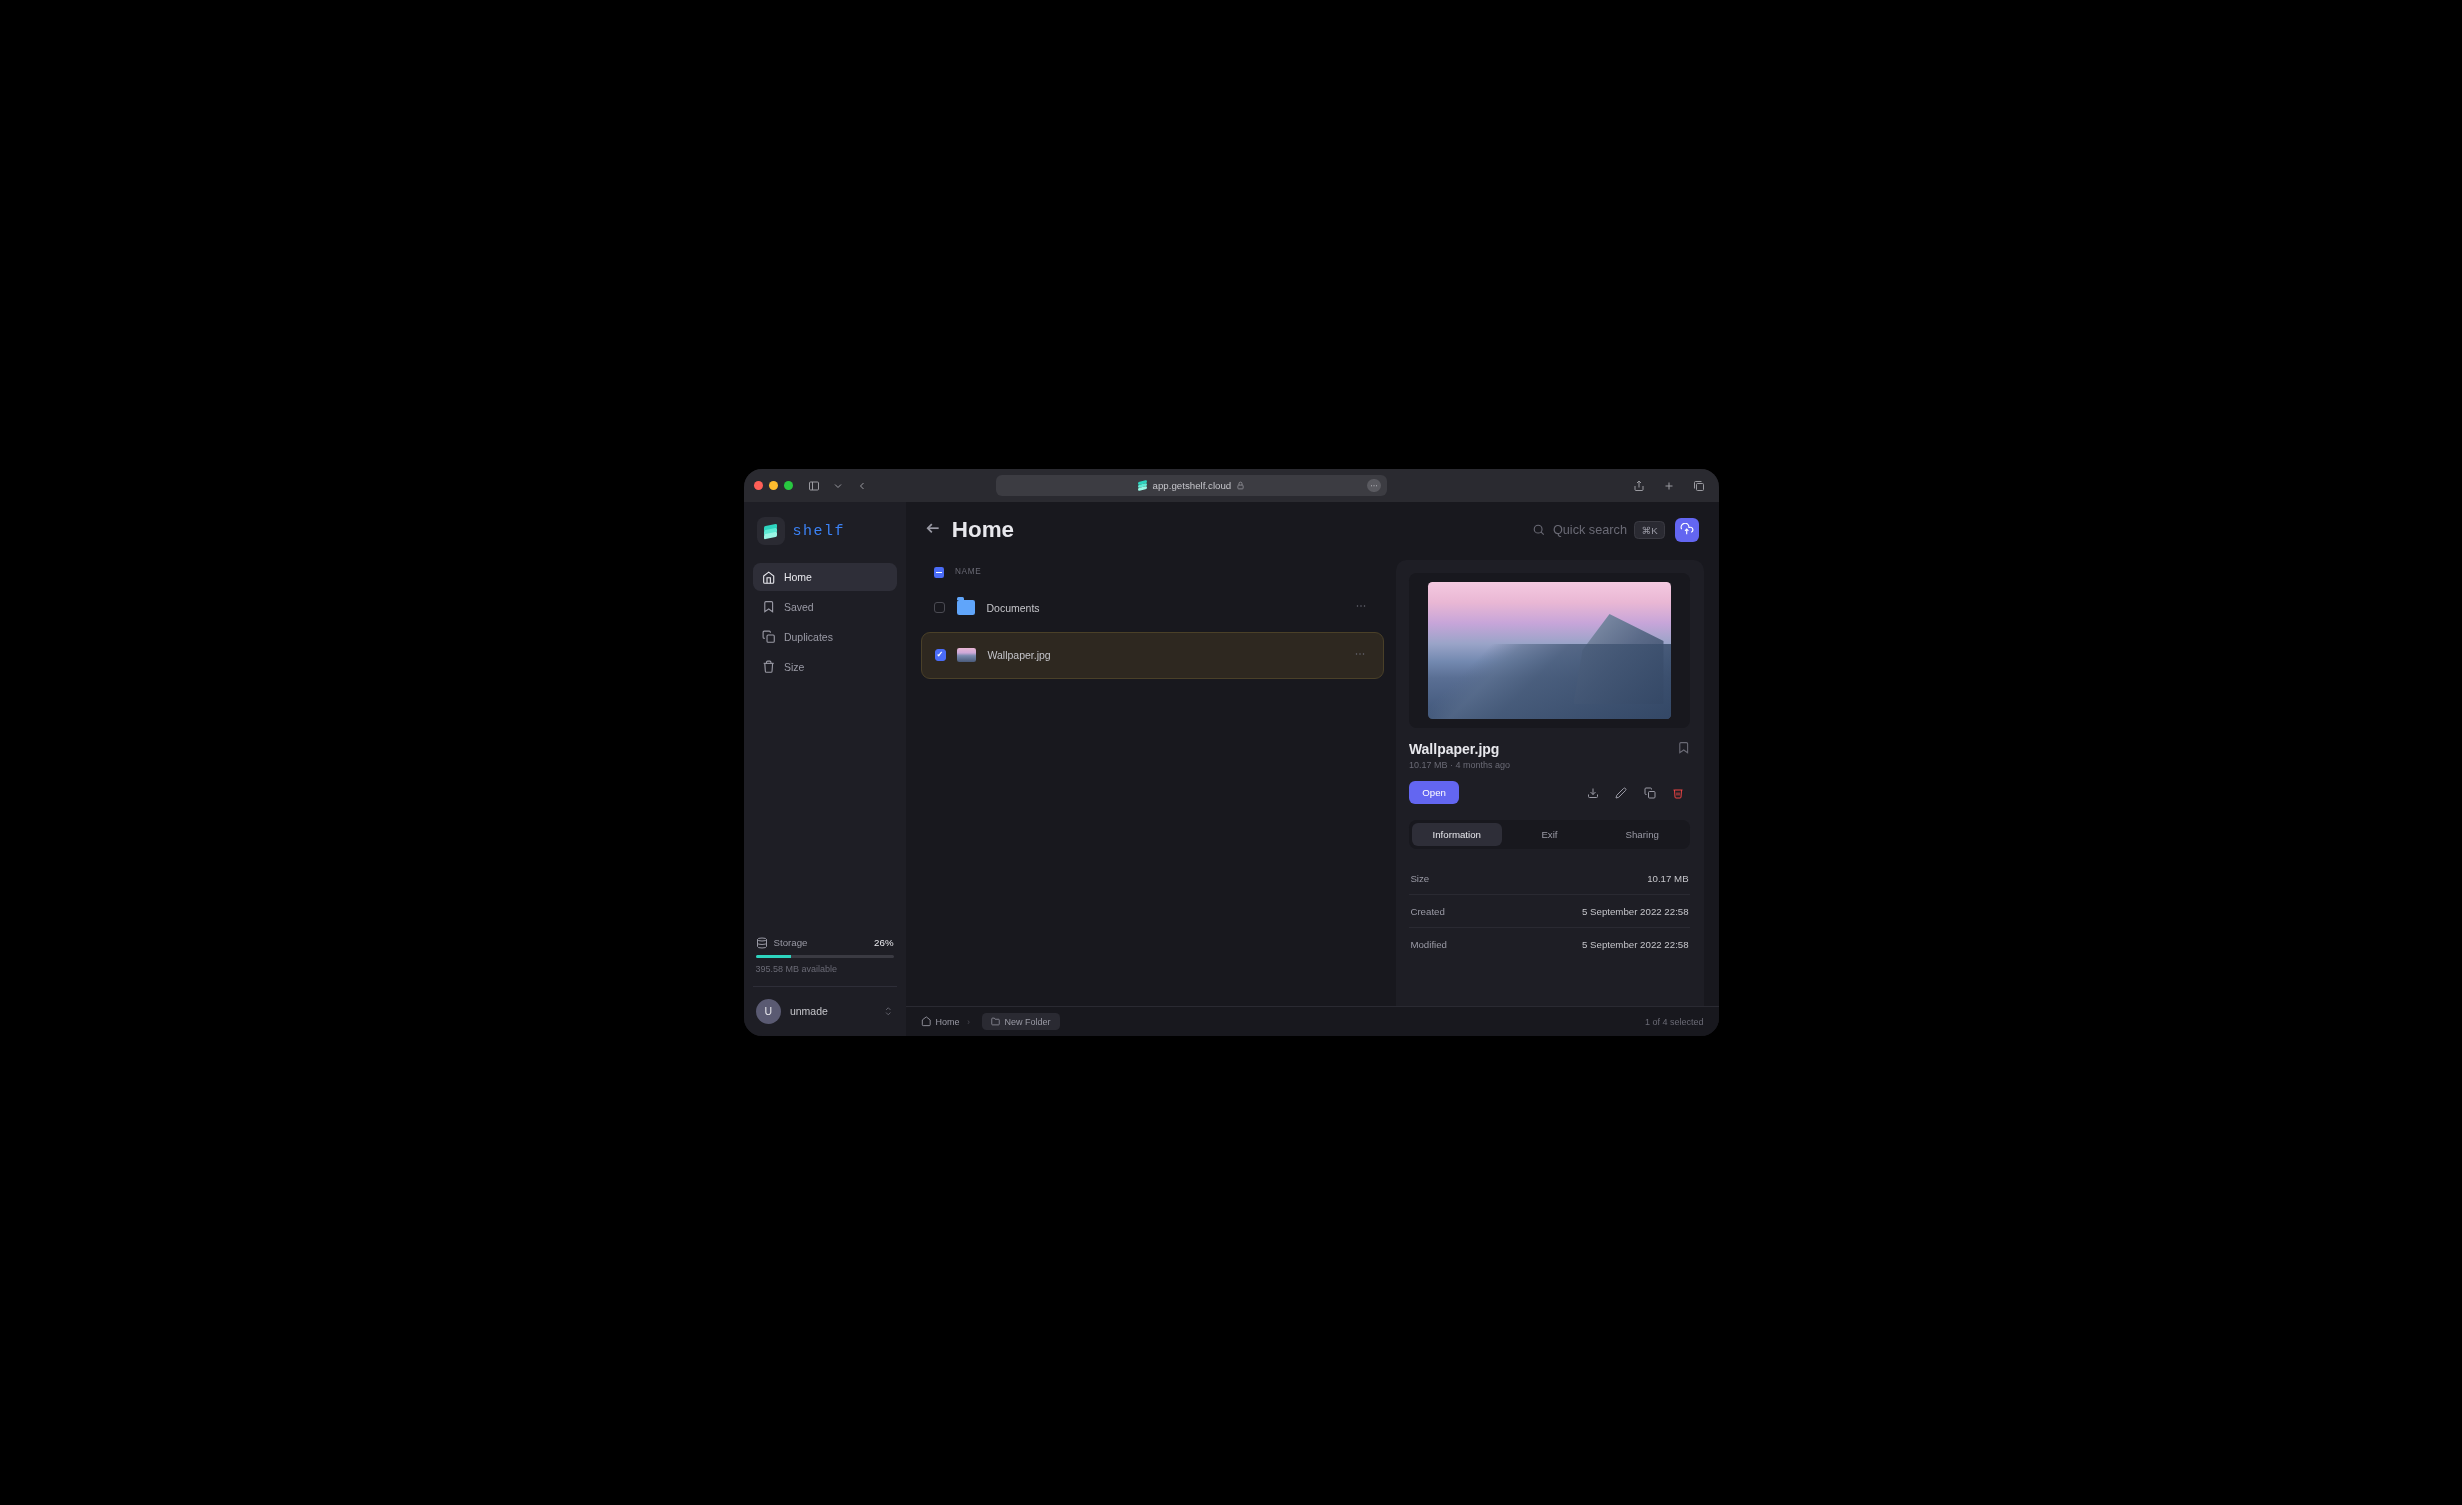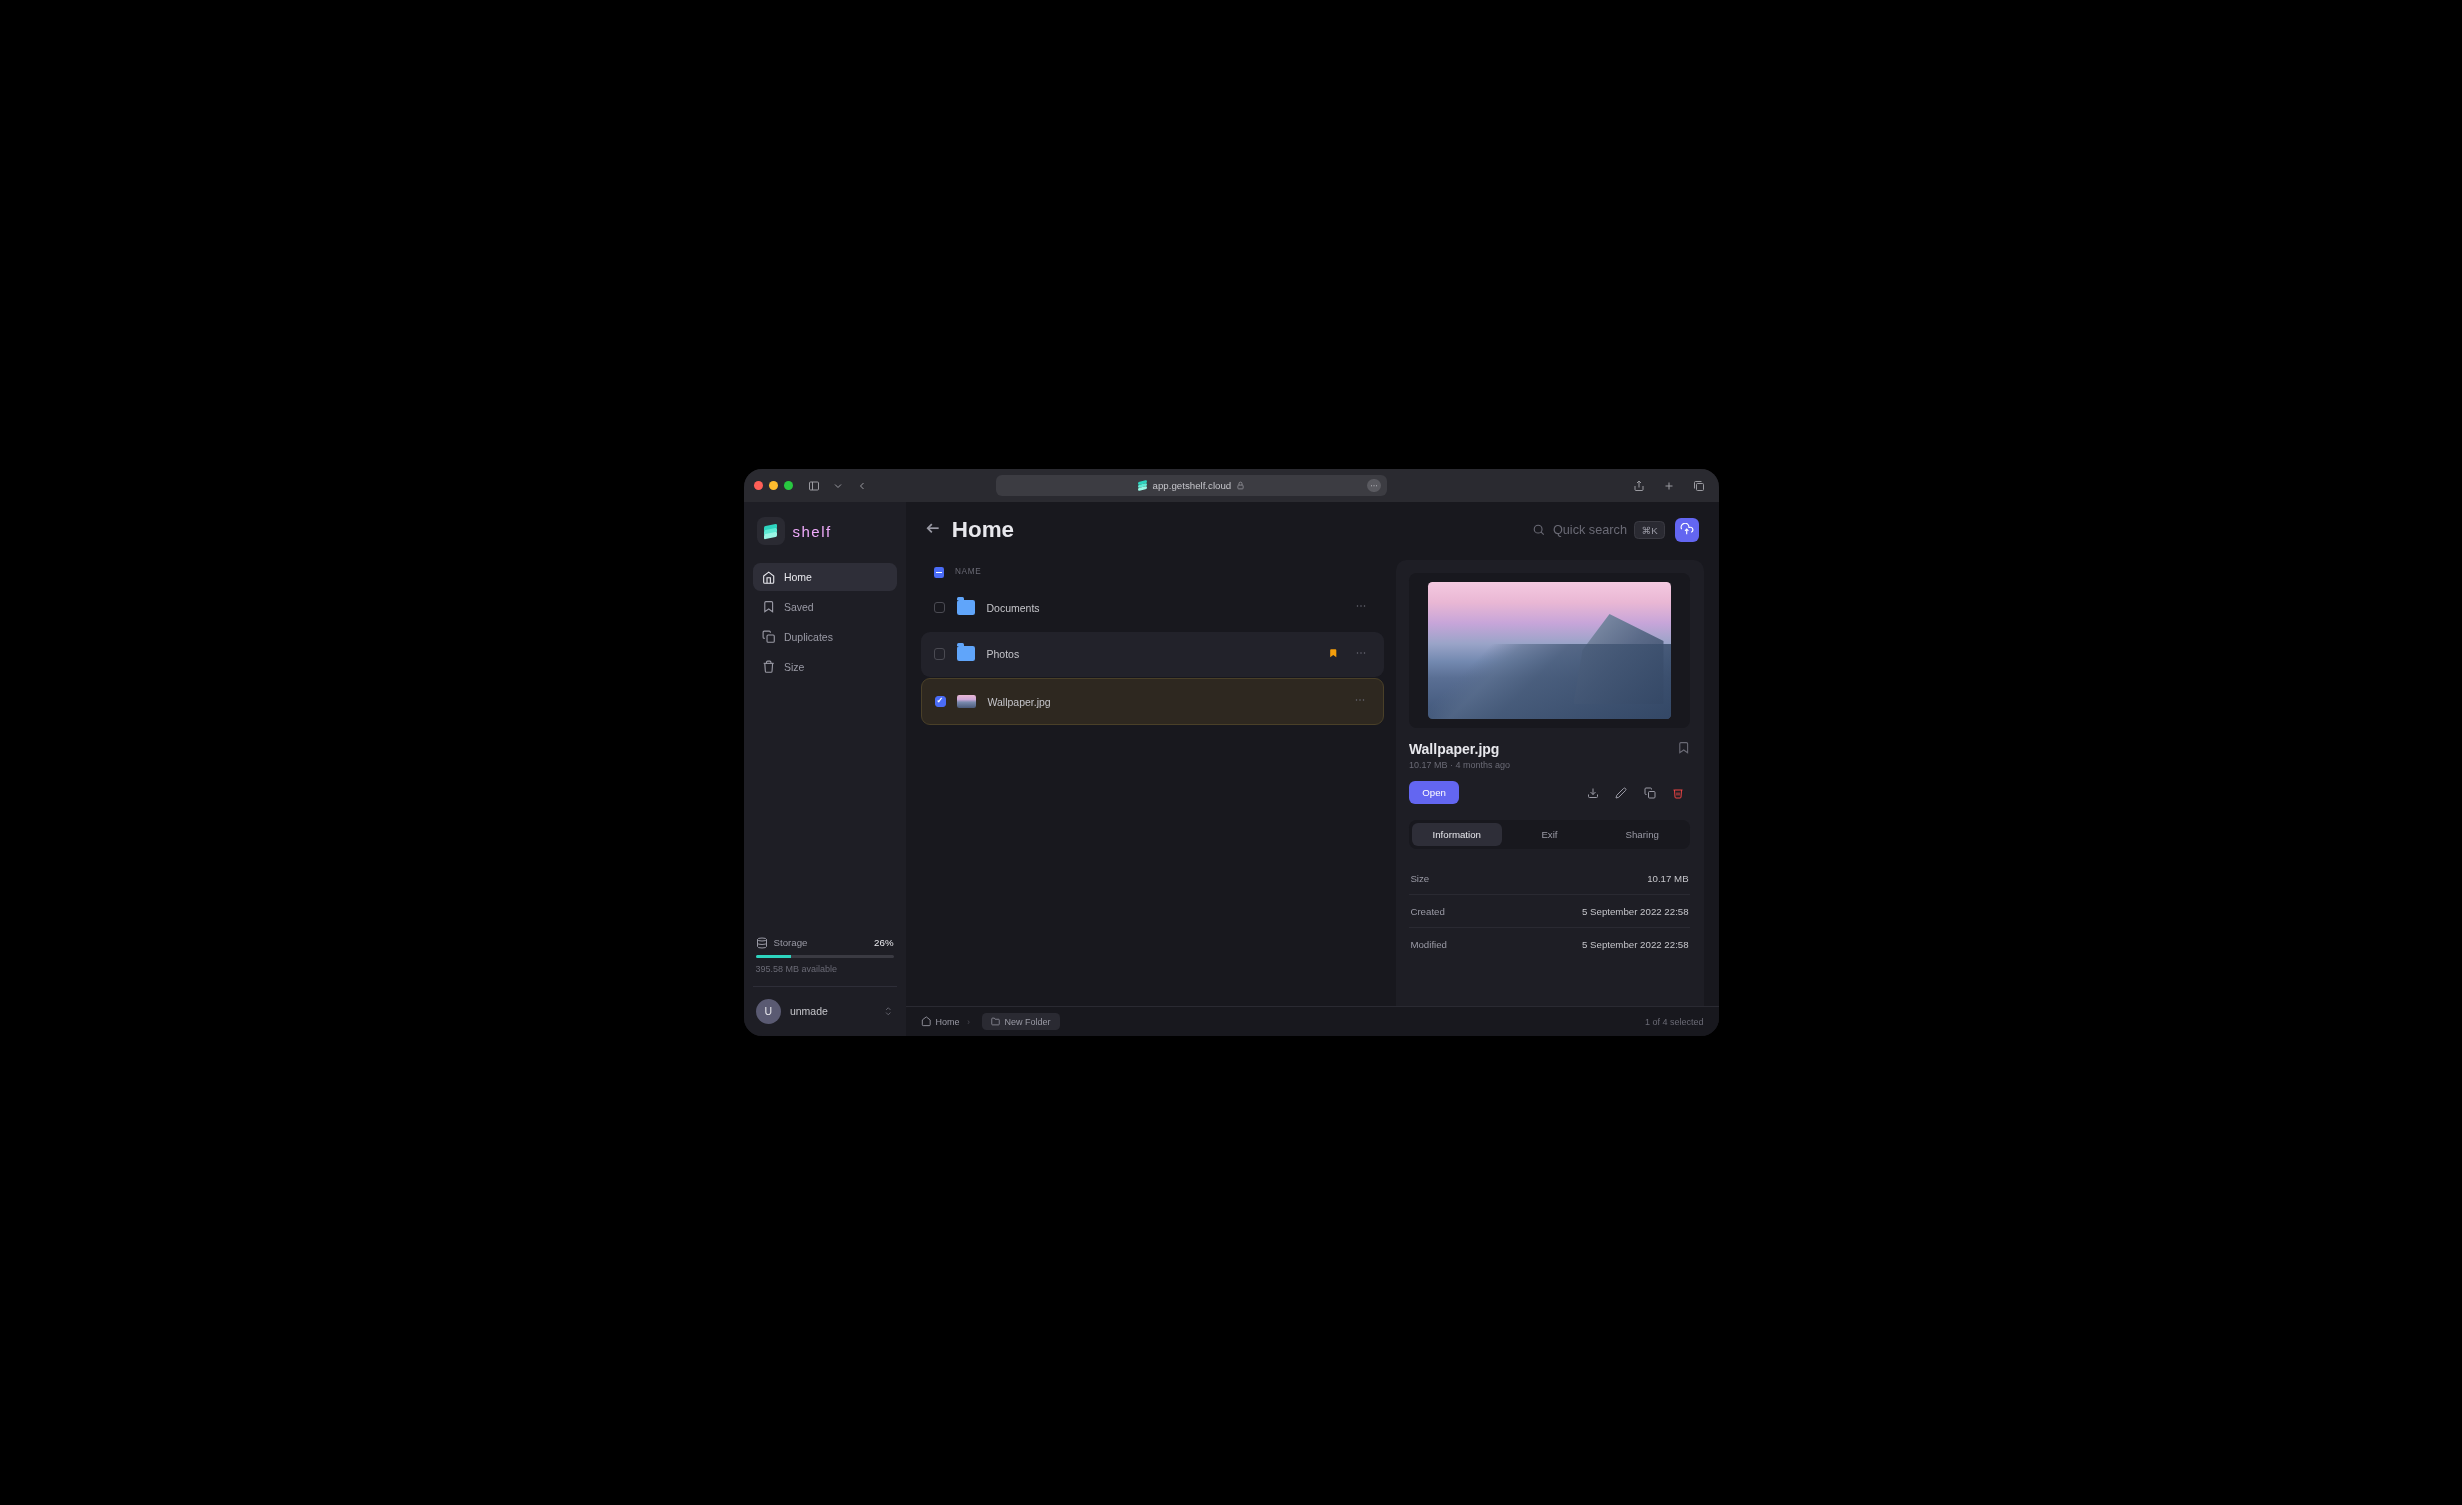--- a/index.html
+++ b/index.html
@@ -15,21 +15,21 @@
 .tb-btn svg { width: 12px; height: 12px; }
 .url-bar { flex: 0 0 391px; margin: 0 auto; background: #3c3c42; border-radius: 6px; height: 21px; display: flex; align-items: center; justify-content: center; gap: 4.5px; color: #c5c5ca; font-size: 9.7px; position: relative;}
 .url-bar .more-circle { position: absolute; right: 6px; width: 13.4px; height: 13.4px; background: #5a5a60; border-radius: 50%; display:flex; align-items:center; justify-content:center; font-size: 7.5px; color:#c5c5ca;}
 .tb-right { display: flex; gap: 12px; margin-left: auto; }
 
 .body { flex: 1; display: flex; overflow: hidden; }
 
 .sidebar { width: 162px; background: #1e1e25; display: flex; flex-direction: column; padding: 15px 9px 12px; }
 .logo { display: flex; align-items: center; gap: 7.5px; padding: 0 4.5px 15px; }
 .logo-badge { width: 28px; height: 28px; background: #2a2a32; border-radius: 7.5px; display:flex; align-items:center; justify-content:center;}
-.logo-text { font-family: Liberation Sans, sans-serif; font-size: 15px; letter-spacing: 1.5px; color: #f0abfc; font-weight: 500;}
+.logo-text { font-family: Liberation Mono, monospace; font-size: 15px; letter-spacing: 1.5px; color: #3b82f6; font-weight: 500;}
 .nav { display: flex; flex-direction: column; gap: 1.5px; margin-top: 3px;}
 .nav-item { display: flex; align-items: center; gap: 9px; padding: 7.5px 9px; border-radius: 7.5px; color: #9a9aa5; font-size: 10.5px; cursor: pointer;}
 .nav-item.active { background: #2e2e38; color: #e8e8ed; }
 .nav-item svg { width: 13.4px; height: 13.4px; flex-shrink: 0; }
 .sidebar-bottom { margin-top: auto; }
 .storage { padding: 0 3px; }
 .storage-head { display: flex; align-items: center; gap: 6px; color: #9a9aa5; font-size: 9.7px; margin-bottom: 6px;}
 .storage-head .pct { margin-left: auto; color: #e8e8ed;}
 .storage-bar { height: 3px; background: #3a3a42; border-radius: 1.5px; overflow: hidden;}
 .storage-fill { height: 100%; background: #2dd4bf; width: 26%; }
@@ -282,35 +282,20 @@
                 <div class="file-icon">
                   <div class="folder-ico"></div>
                 </div>
                 <span class="file-name">Documents</span>
                 <div class="row-more"><svg viewBox="0 0 24 24" fill="currentColor">
                     <circle cx="5" cy="12" r="1.5"></circle>
                     <circle cx="12" cy="12" r="1.5"></circle>
                     <circle cx="19" cy="12" r="1.5"></circle>
                   </svg></div>
               </div>
-              <div class="file-row hover-state">
-                <div class="checkbox"></div>
-                <div class="file-icon">
-                  <div class="folder-ico"></div>
-                </div>
-                <span class="file-name">Photos</span>
-                <span class="bookmark-tag"><svg width="10.5" height="10.5" viewBox="0 0 24 24" fill="currentColor">
-                    <path d="M19 21l-7-5-7 5V5a2 2 0 0 1 2-2h10a2 2 0 0 1 2 2z"></path>
-                  </svg></span>
-                <div class="row-more"><svg viewBox="0 0 24 24" fill="currentColor">
-                    <circle cx="5" cy="12" r="1.5"></circle>
-                    <circle cx="12" cy="12" r="1.5"></circle>
-                    <circle cx="19" cy="12" r="1.5"></circle>
-                  </svg></div>
-              </div>
               <div class="file-row selected">
                 <div class="checkbox checked"></div>
                 <div class="file-icon">
                   <div class="thumb-mountain"></div>
                 </div>
                 <span class="file-name">Wallpaper.jpg</span>
                 <div class="row-more"><svg viewBox="0 0 24 24" fill="currentColor">
                     <circle cx="5" cy="12" r="1.5"></circle>
                     <circle cx="12" cy="12" r="1.5"></circle>
                     <circle cx="19" cy="12" r="1.5"></circle>

